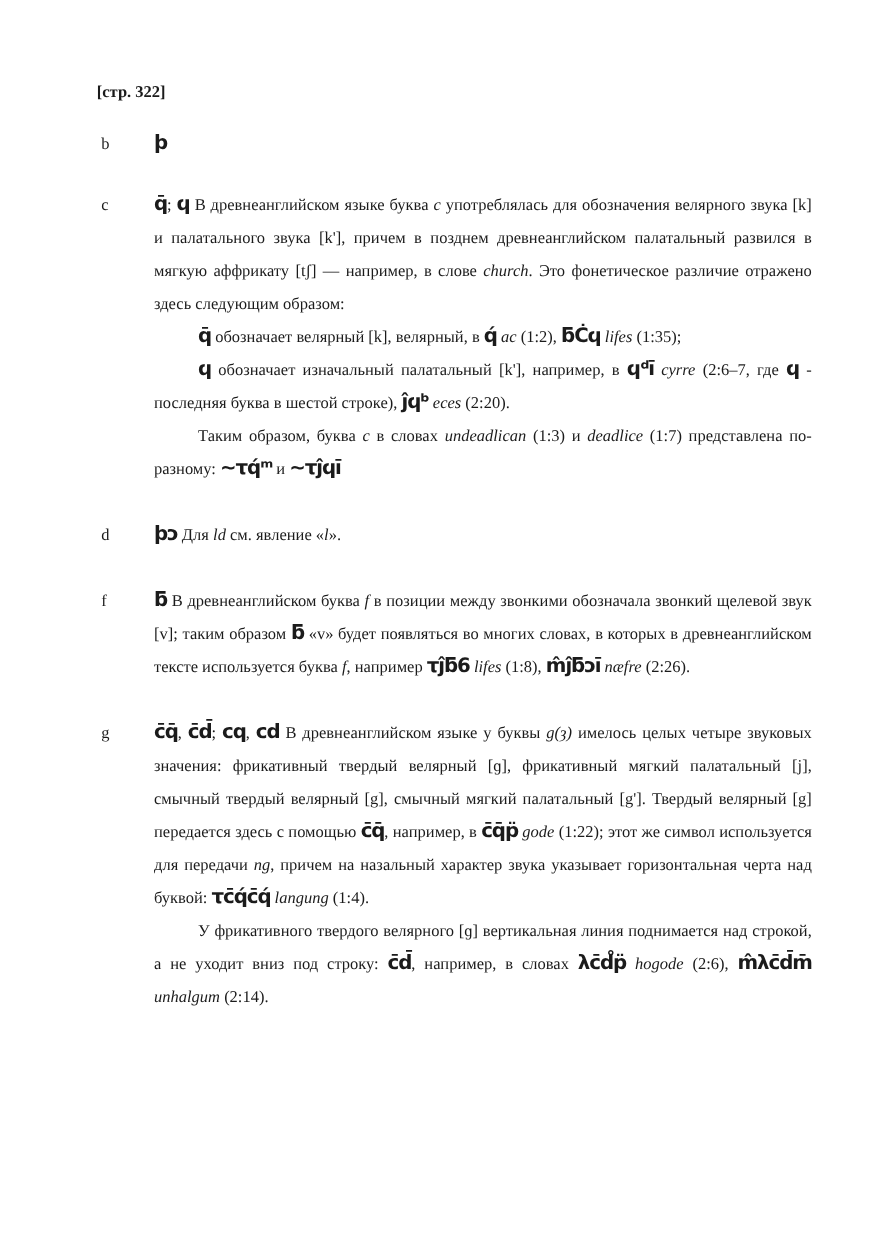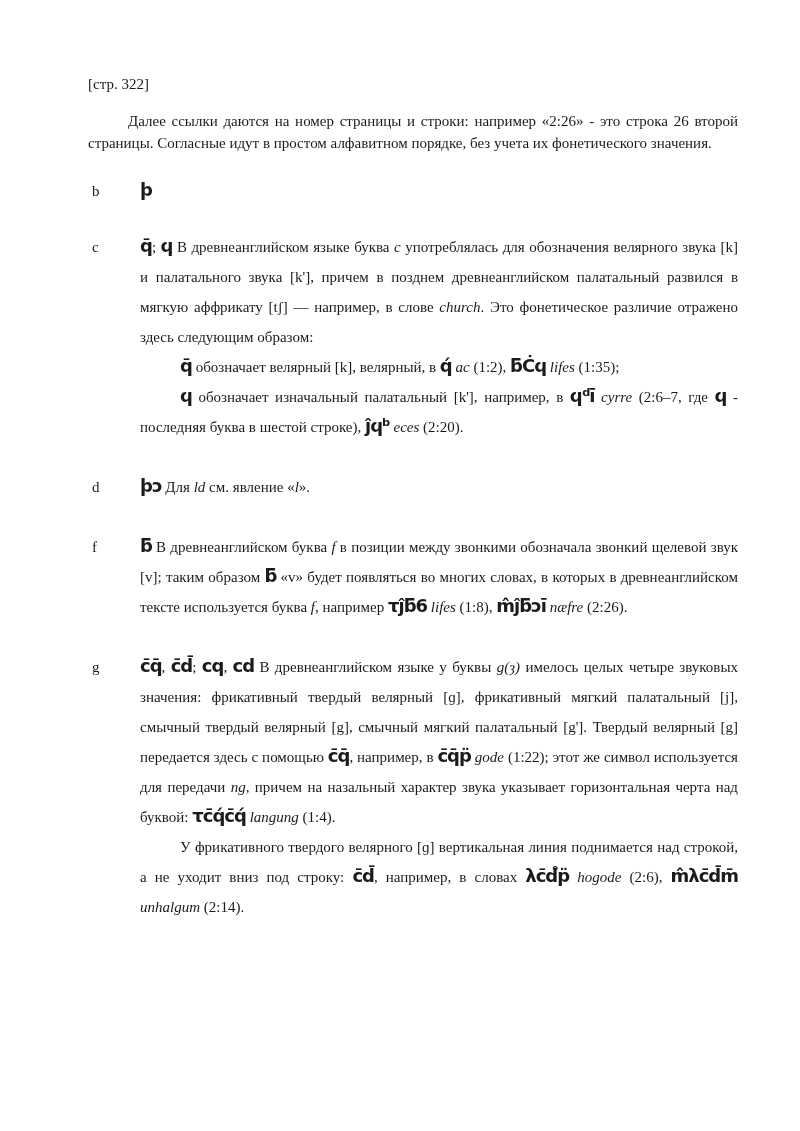--- a/index.html
+++ b/index.html
@@ -7,21 +7,21 @@
     position:relative;
     width:800px;height:1131px;
     box-sizing:border-box;
     background:#ffffff;
     padding:74px 62px 0 88px;
     font-family:"Liberation Serif", serif;
     font-size:15px;
     color:#1b1b1b;
     overflow:hidden;
   }
-  .pageref{line-height:20px;}
+  .pageref{line-height:20px;font-weight:bold;}
   .doc-title{text-align:center;line-height:20px;margin-top:14px;}
   .intro{
     margin:16px 0 0 0;
     text-align:justify;
     text-indent:40px;
     line-height:22px;
   }
   .entry{position:relative;padding-left:52px;}
   .entry-b{margin-top:22px;}
   .entry-c{margin-top:26px;}
@@ -51,32 +51,32 @@
   .sg-p{}
 </style>
 </head>
 <body>
 
 <div class="page">
 
   <div class="pageref">[стр. 322]</div>
 
 
-  <p class="intro">Далее ссылки даются на номер страницы и строки: например «2:26» - это строка 26 второй страницы. Согласные идут в простом алфавитном порядке, без учета их фонетического значения.</p>
 
   <section class="entry entry-b">
     <span class="entry-letter">b</span>
     <p class="para lead"><span class="sg-tng">ϸ</span></p>
   </section>
 
   <section class="entry entry-c">
     <span class="entry-letter">c</span>
     <p class="para lead"><span class="sg-tng">q̄</span><span class="sg-p">; </span><span class="sg-tng">ϥ</span><span class="sg-p"> В древнеанглийском языке буква </span><span class="sg-i">c</span><span class="sg-p"> употреблялась для обозначения велярного звука [k] и палатального звука [k'], причем в позднем древнеанглийском палатальный развился в мягкую аффрикату [tʃ] — например, в слове </span><span class="sg-i">church</span><span class="sg-p">. Это фонетическое различие отражено здесь следующим образом:</span></p>
     <p class="para sub"><span class="sg-tng">q̄</span><span class="sg-p"> обозначает велярный [k], велярный, в </span><span class="sg-tng">q́</span><span class="sg-p"> </span><span class="sg-i">ac</span><span class="sg-p"> (1:2), </span><span class="sg-tng">ƃĊϥ</span><span class="sg-p"> </span><span class="sg-i">lifes</span><span class="sg-p"> (1:35);</span></p>
     <p class="para sub"><span class="sg-tng">ϥ</span><span class="sg-p"> обозначает изначальный палатальный [k'], например, в </span><span class="sg-tng">ϥᵈī</span><span class="sg-p"> </span><span class="sg-i">cyrre</span><span class="sg-p"> (2:6–7, где </span><span class="sg-tng">ϥ</span><span class="sg-p"> - последняя буква в шестой строке), </span><span class="sg-tng">ĵϥᵇ</span><span class="sg-p"> </span><span class="sg-i">eces</span><span class="sg-p"> (2:20).</span></p>
+    <p class="para sub"><span class="sg-p">Таким образом, буква </span><span class="sg-i">c</span><span class="sg-p"> в словах </span><span class="sg-i">undeadlican</span><span class="sg-p"> (1:3) и </span><span class="sg-i">deadlice</span><span class="sg-p"> (1:7) представлена по-разному: </span><span class="sg-tng">~τq́ᵐ</span><span class="sg-p"> и </span><span class="sg-tng">~τĵϥī</span></p>
   </section>
 
   <section class="entry entry-d">
     <span class="entry-letter">d</span>
     <p class="para lead"><span class="sg-tng">ϸɔ</span><span class="sg-p"> Для </span><span class="sg-i">ld</span><span class="sg-p"> см. явление «</span><span class="sg-i">l</span><span class="sg-p">».</span></p>
   </section>
 
   <section class="entry entry-f">
     <span class="entry-letter">f</span>
     <p class="para lead"><span class="sg-tng">ƃ</span><span class="sg-p"> В древнеанглийском буква </span><span class="sg-i">f</span><span class="sg-p"> в позиции между звонкими обозначала звонкий щелевой звук [v]; таким образом </span><span class="sg-tng">ƃ</span><span class="sg-p"> «v» будет появляться во многих словах, в которых в древнеанглийском тексте используется буква </span><span class="sg-i">f</span><span class="sg-p">, например </span><span class="sg-tng">τĵƃ6</span><span class="sg-p"> </span><span class="sg-i">lifes</span><span class="sg-p"> (1:8), </span><span class="sg-tng">m̂ĵƃɔī</span><span class="sg-p"> </span><span class="sg-i">næfre</span><span class="sg-p"> (2:26).</span></p>

